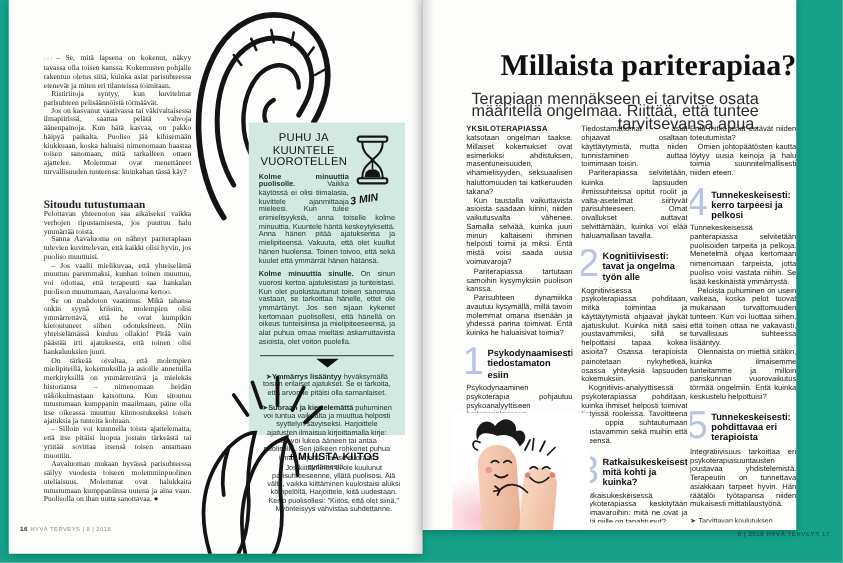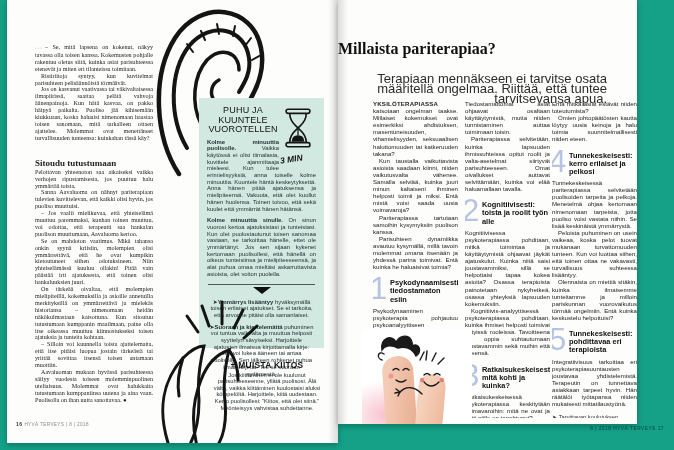--- a/index.html
+++ b/index.html
@@ -44,22 +44,22 @@
               font-size:5.8px;line-height:6.6px;color:#233;}
   #thanks-box h3{margin:0 0 3px;font-size:8.4px;letter-spacing:.3px;color:#111;}
 
   
   #hands{position:absolute;left:132px;top:296px;width:122px;height:150px;}
 
   .footer-l{position:absolute;left:9px;top:421px;font-size:4.6px;letter-spacing:.4px;color:#8a8a8a;}
   .footer-l b{color:#333;font-size:5px;margin-right:2px;}
 
   
-  #rp-title{position:absolute;left:0;top:40px;width:100%;text-align:left;margin:0;
-            font-family:"Liberation Serif",serif;font-weight:700;font-size:16px;color:#101010;}
+  #rp-title{position:absolute;left:0;top:40px;width:100%;text-align:right;margin:0;
+            font-family:"Liberation Serif",serif;font-weight:700;font-size:24px;color:#101010;}
   #rp-sub{position:absolute;left:30px;top:74px;width:239px;text-align:right;margin:0;
           font-size:13px;line-height:10px;color:#2b2b2b;}
   .rcol{position:absolute;top:100px;width:85px;height:318px;overflow:hidden;
         font-size:6.1px;line-height:7.1px;color:#222;}
   #rcol1{left:35px;} #rcol2{left:127px;} #rcol3{left:214px;}
   .rcol p{margin:0;text-align:justify;}
   .rcol p.ind{text-indent:6px;}
   .rcol b.lead{letter-spacing:.2px;}
   .item-head{position:relative;padding-left:17px;margin:9px 0 3px;min-height:18px;}
   .item-num{position:absolute;left:-3px;top:-6px;font-size:31px;line-height:1;
@@ -186,38 +186,38 @@
       </div>
       <p>Psykodynaaminen psykoterapia pohjautuu psykoanalyyttiseen hoitoperinteeseen.</p>
       <p class="ind">Ajatus on, että tulemalla tietoiseksi omasta tavasta kokea asioita ja suhtautua niihin, ongelma helpottuu. Tapoihin löytyy selityksiä henkilöhistoriasta lapsuudesta asti.</p>
     </div>
 
     <div class="rcol" id="rcol2">
       <p>Tiedostamattomat asiat ohjaavat osaltaan käyttäytymistä, mutta niiden tunnistaminen auttaa toimimaan toisin.</p>
       <p class="ind">Pariterapiassa selvitetään, kuinka lapsuuden ihmissuhteissa opitut roolit ja valta-asetelmat siirtyvät parisuhteeseen. Omat oivallukset auttavat selvittämään, kuinka voi elää haluamallaan tavalla.</p>
       <div class="item-head">
         <span class="item-num">2</span>
-        <h4>Kognitiivisesti: toista ja roolit työn alle</h4>
+        <h4>Kognitiivisesti: tavat ja ongelma työn alle</h4>
       </div>
       <p>Kognitiivisessa psykoterapiassa pohditaan, mitkä toimintaa ja käyttäytymistä ohjaavat jäykät ajatuskulut. Kuinka niitä saisi joustavammiksi, sillä se helpottaisi tapaa kokea asioita? Osassa terapioista painotetaan nykyhetkeä, osassa yhteyksiä lapsuuden kokemuksiin.</p>
       <p class="ind">Kognitiivis-analyyttisessä psykoterapiassa pohditaan, kuinka ihmiset helposti toimivat tietyissä rooleissa. Tavoitteena on oppia suhtautumaan joustavammin sekä muihin että itseensä.</p>
       <div class="item-head">
         <span class="item-num">3</span>
         <h4>Ratkaisukeskeisesti: mitä kohti ja kuinka?</h4>
       </div>
       <p>Ratkaisukeskeisessä psykoterapiassa keskitytään voimavaroihin: mitä ne ovat ja mitä niille on tapahtunut?</p>
 
     </div>
 
     <div class="rcol" id="rcol3">
       <p>Entä mitkä asiat estävät niiden toteutumista?</p>
       <p class="ind">Omien johtopäätösten kautta löytyy uusia keinoja ja halu toimia suunnitelmallisesti niiden eteen.</p>
       <div class="item-head">
         <span class="item-num">4</span>
-        <h4>Tunnekeskeisesti: kerro erilaiset ja pelkosi</h4>
+        <h4>Tunnekeskeisesti: kerro tarpeesi ja pelkosi</h4>
       </div>
       <p>Tunnekeskeisessä pariterapiassa selvitetään puolisoiden tarpeita ja pelkoja. Menetelmä ohjaa kertomaan nimenomaan tarpeista, jotta puoliso voisi vastata niihin. Se lisää keskinäistä ymmärrystä.</p>
       <p class="ind">Peloista puhuminen on usein vaikeaa, koska pelot tuovat mukanaan turvattomuuden tunteen. Kun voi luottaa siihen, että toinen ottaa ne vakavasti, turvallisuus suhteessa lisääntyy.</p>
       <p class="ind">Olennaista on miettiä sitäkin, kuinka ilmaisemme tunteitamme ja milloin pariskunnan vuorovaikutus törmää ongelmiin. Entä kuinka keskustelu helpottuisi?</p>
       <div class="item-head">
         <span class="item-num">5</span>
         <h4>Tunnekeskeisesti: pohdittavaa eri terapioista</h4>
       </div>
       <p>Integratiivisuus tarkoittaa eri psykoterapiasuuntausten joustavaa yhdistelemistä. Terapeutin on tunnettava asiakkaan tarpeet hyvin. Hän räätälöi työtapansa niiden mukaisesti mittatilaustyönä.</p>
       <p class="note"><span class="arr">➤</span><span>Tarvittavan koulutuksen saaneet laillistetut asiantuntijat löytyvät osoitteesta terhikki.fi tai efpp.fi</span></p>

